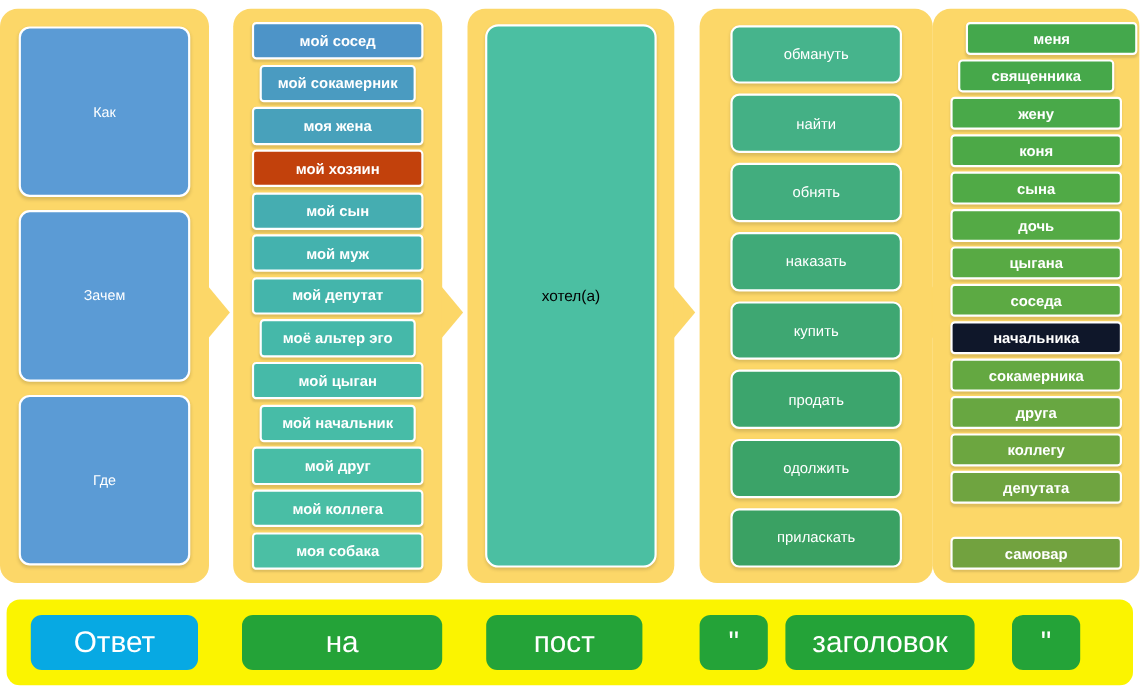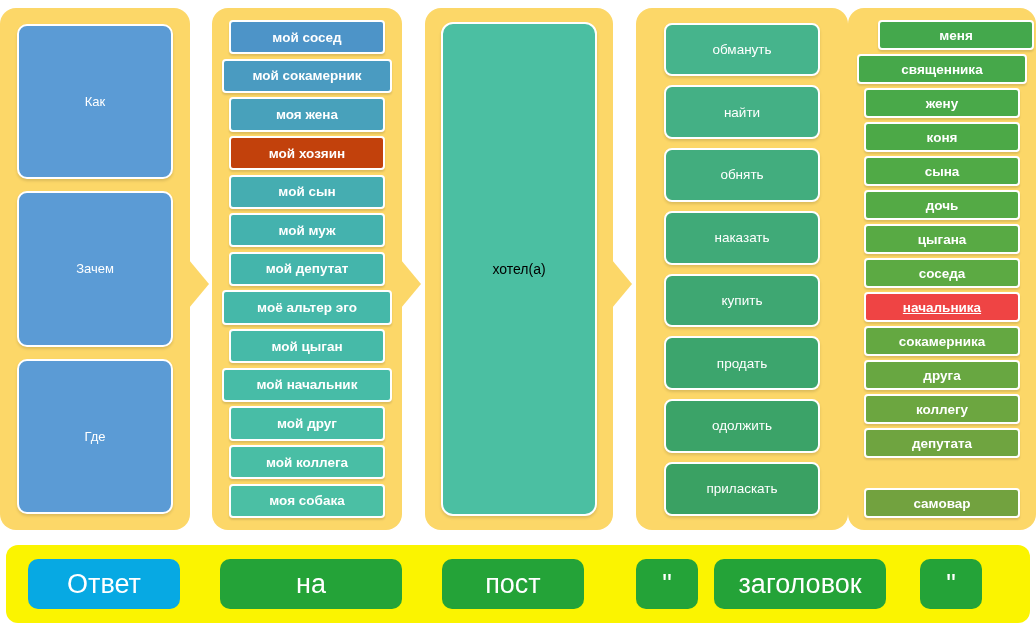--- a/index.html
+++ b/index.html
@@ -89,21 +89,21 @@
     border: 2px solid #ffffff;
     display: flex;
     align-items: center;
     justify-content: center;
     color: #ffffff;
     font-size: 13.5px;
     font-weight: bold;
     white-space: nowrap;
     box-shadow: 0 2px 2px rgba(0,0,0,0.12);
   }
-  .chip.wide { width: 170px; }
+  .chip.wide { width: 142px; }
 
   
   .card-med {
     width: 156px;
     flex: 1 1 0;
     margin: 4.5px 0;
     border-radius: 8px;
     border: 2px solid #ffffff;
     display: flex;
     align-items: center;
@@ -188,21 +188,21 @@
       <div class="col" style="left: 848px; width: 188px;">
         <div class="col-inner">
           <div class="chip" style="background: rgb(68, 168, 76); margin-left: 28px;">меня</div>
           <div class="chip wide" style="background: rgb(70, 168, 74);">священника</div>
           <div class="chip" style="background: rgb(73, 169, 73);">жену</div>
           <div class="chip" style="background: rgb(76, 169, 71);">коня</div>
           <div class="chip" style="background: rgb(80, 170, 70);">сына</div>
           <div class="chip" style="background: rgb(84, 170, 69);">дочь</div>
           <div class="chip" style="background: rgb(88, 170, 68);">цыгана</div>
           <div class="chip" style="background: rgb(92, 170, 67);">соседа</div>
-          <div class="chip" style="background: #ef4444; text-decoration: underline;">начальника</div>
+          <div class="chip" style="background: #0f172a;">начальника</div>
           <div class="chip" style="background: rgb(100, 168, 65);">сокамерника</div>
           <div class="chip" style="background: rgb(104, 167, 65);">друга</div>
           <div class="chip" style="background: rgb(108, 166, 64);">коллегу</div>
           <div class="chip" style="background: rgb(111, 164, 64);">депутата</div>
           <div class="chip" style="background: rgb(114, 162, 63); margin-top: 28px;">самовар</div>
         </div>
       </div>
     </div>
 
   <div id="caption-bar">

